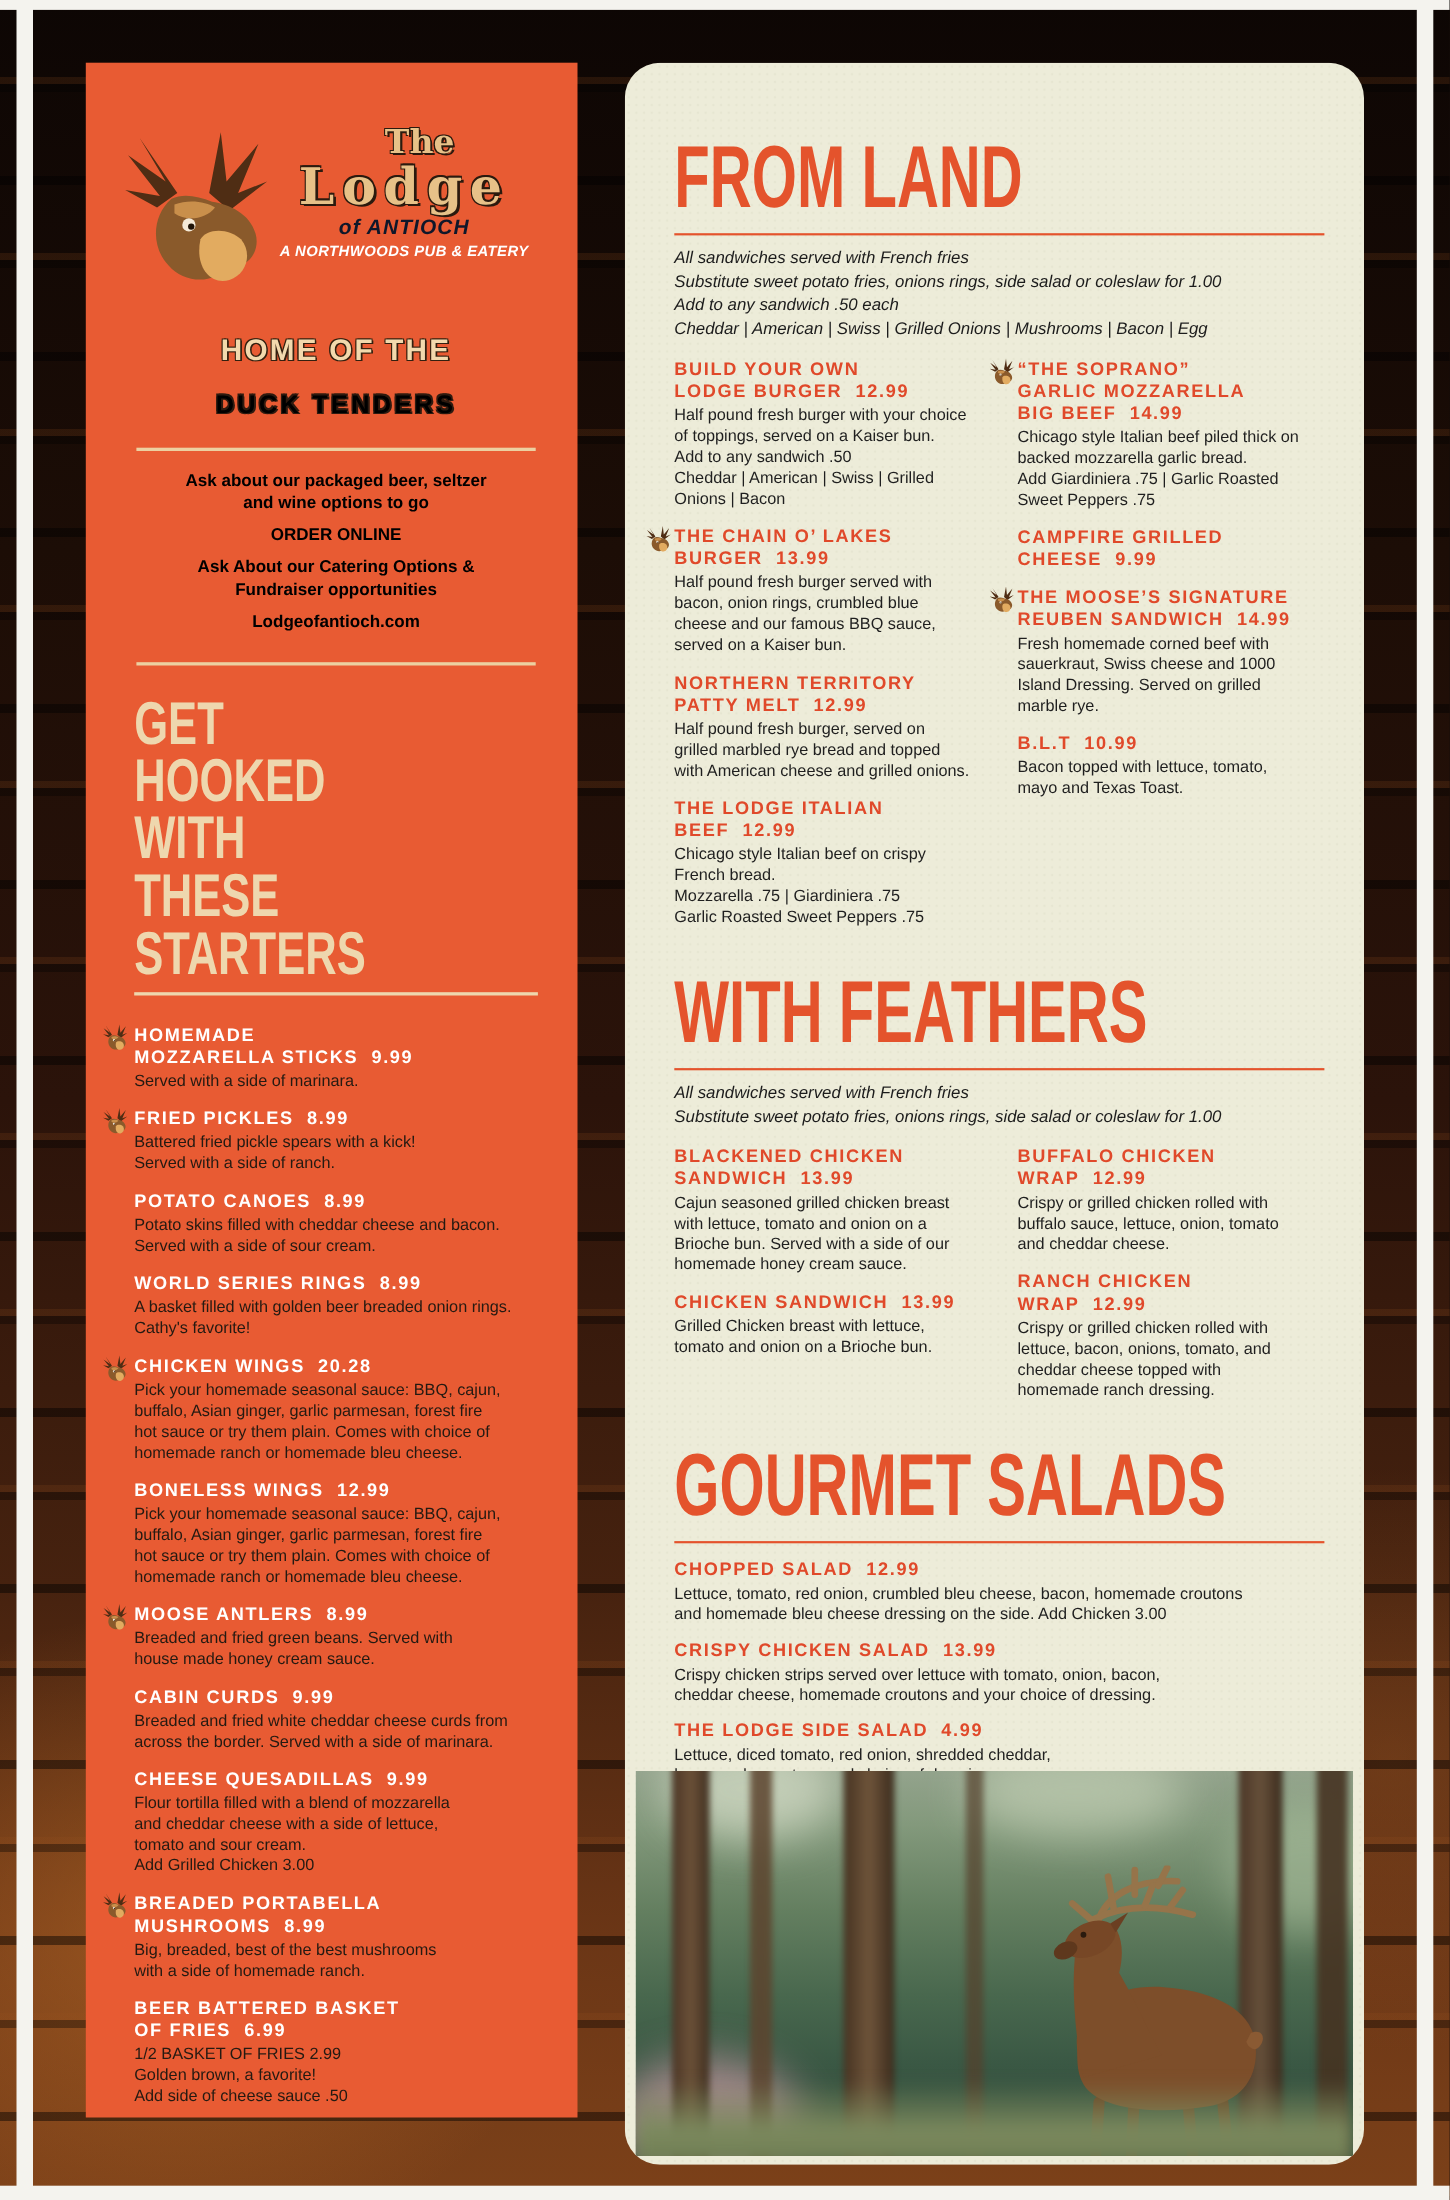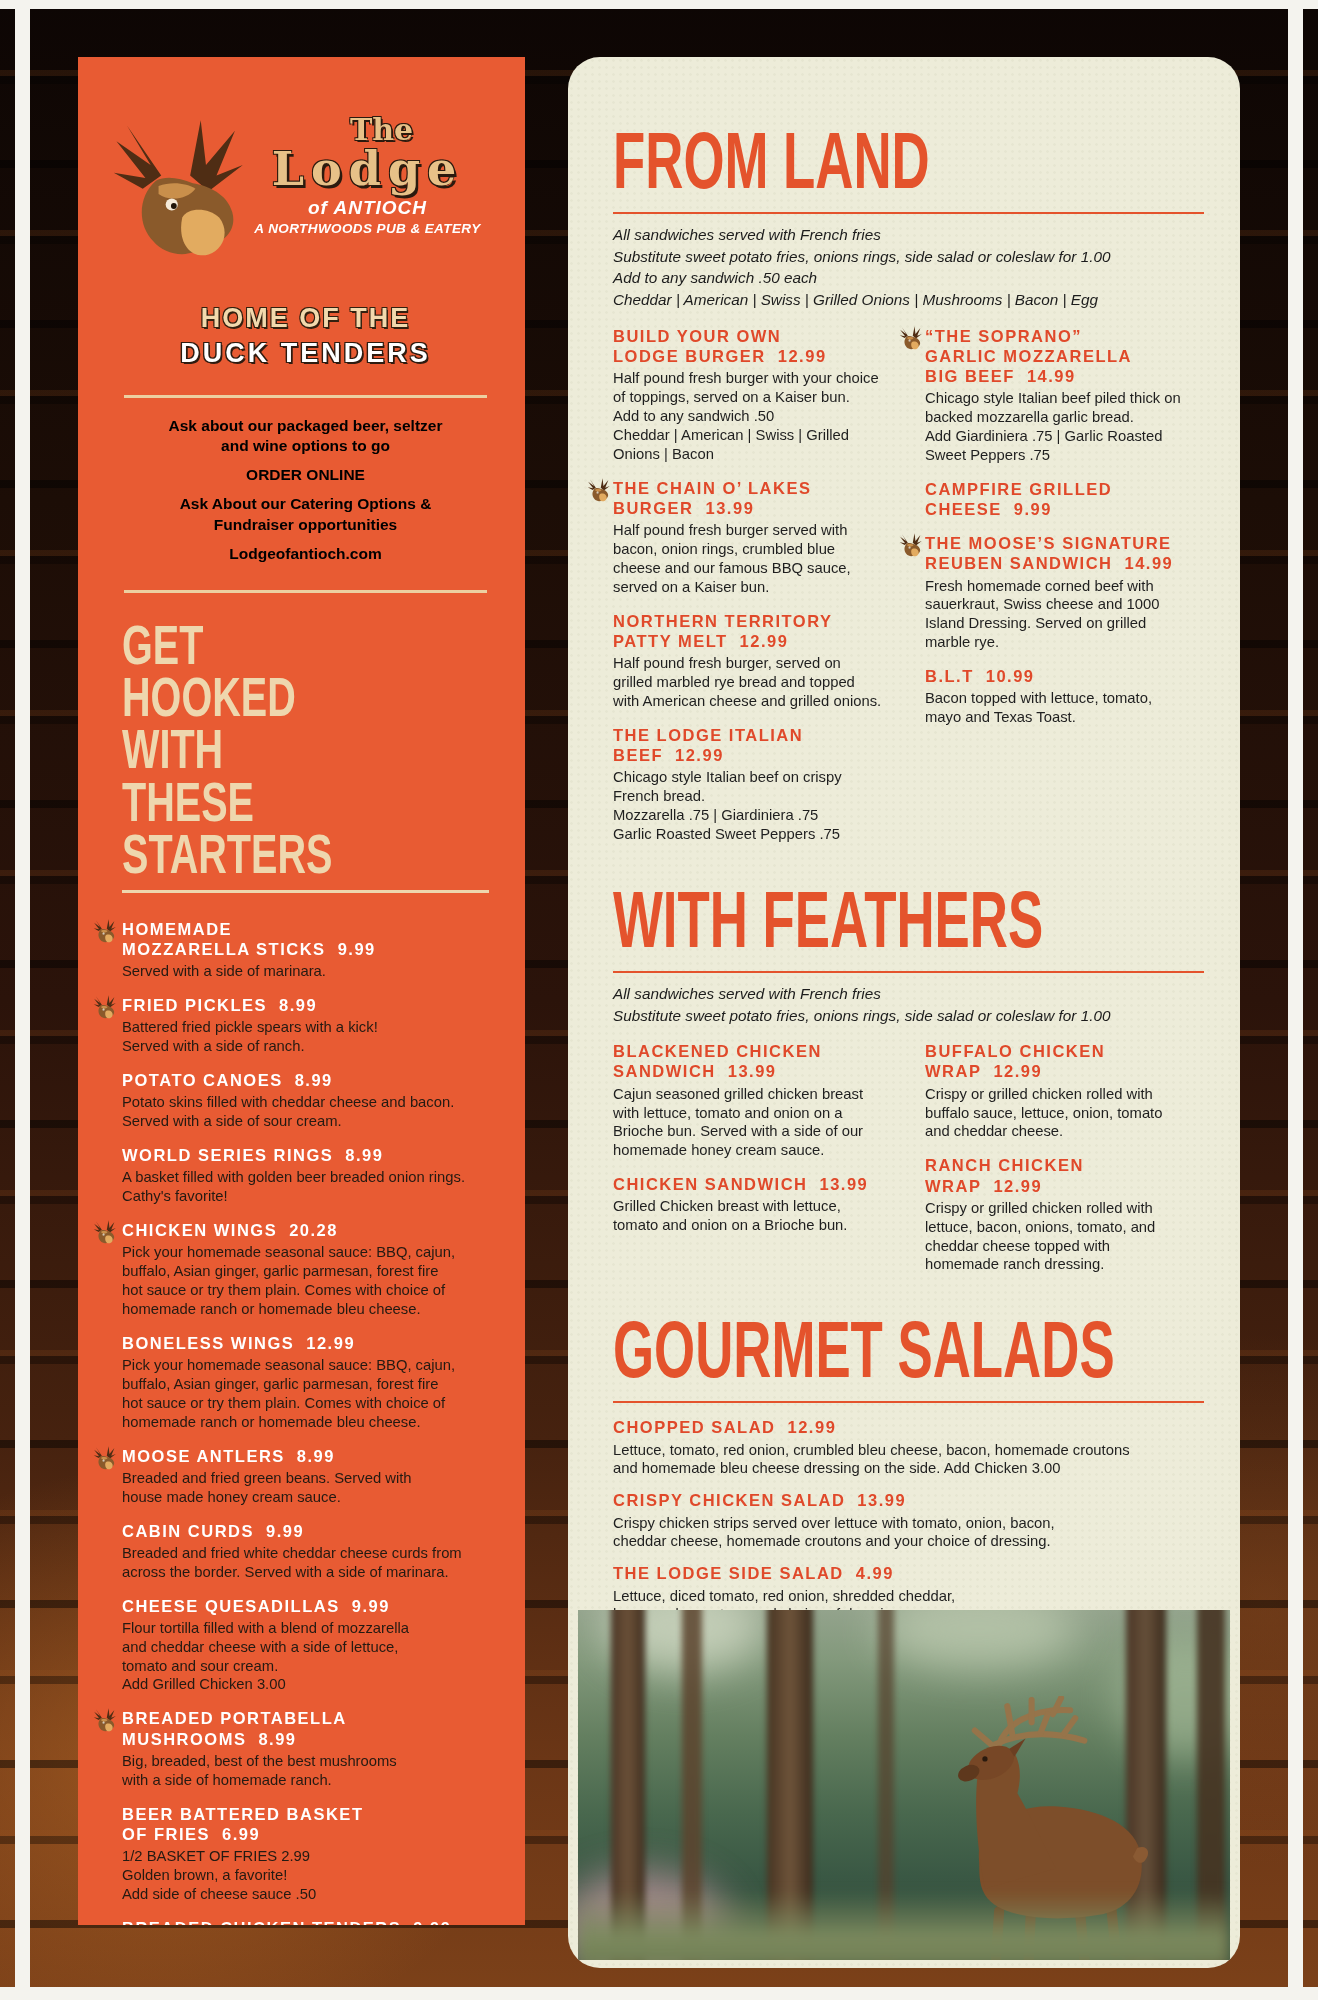--- a/index.html
+++ b/index.html
@@ -27,27 +27,27 @@
     position:absolute; left:78px; top:57px; width:447px; height:1868px;
     background:#e85b33; padding:38px 36px 0 44px; overflow:hidden; z-index:2;
   }
   .logo{ display:flex; align-items:flex-start; height:192px; margin-left:-14px; }
   .moose-big{ width:138px; height:158px; flex:none; margin-top:12px; }
   .logo-text{ flex:1; text-align:center; padding-top:20px; color:#e7c188; }
   .logo-the{ font-family:"DejaVu Serif","Liberation Serif",serif; font-weight:bold; font-size:30px; line-height:1;
     text-shadow:2px 2px 0 #2b1a0e, -1px -1px 0 #2b1a0e, 1px -1px 0 #2b1a0e, -1px 1px 0 #2b1a0e; margin-right:-28px;}
   .logo-lodge{ font-family:"DejaVu Serif","Liberation Serif",serif; font-weight:bold; font-size:46px; line-height:1.05; letter-spacing:7px;
     text-shadow:2.5px 2.5px 0 #2b1a0e, -1px -1px 0 #2b1a0e, 1px -1px 0 #2b1a0e, -1px 1px 0 #2b1a0e;}
-  .logo-of{ color:#ffffff; font-weight:bold; font-style:italic; font-size:19px; letter-spacing:1px; margin-top:4px;}
+  .logo-of{ color:#0f172a; font-weight:bold; font-style:italic; font-size:19px; letter-spacing:1px; margin-top:4px;}
   .logo-tag{ color:#ffffff; font-weight:bold; font-style:italic; font-size:13.5px; letter-spacing:.4px; margin-top:2px;}
 
   .home-of{ text-align:center; margin-top:16px; }
   .home1{ font-size:27px; font-weight:800; letter-spacing:2px; color:#f2d9ad;
     text-shadow:1.5px 1.5px 0 #33200f, -1px -1px 0 #33200f, 1px -1px 0 #33200f, -1px 1px 0 #33200f;}
-  .home2{ font-size:27px; font-weight:800; letter-spacing:3px; color:#ffffff; margin-top:4px;
+  .home2{ font-size:23px; font-weight:800; letter-spacing:3px; color:#000000; margin-top:20px;
     text-shadow:1.8px 1.8px 0 #2e1b10, -1.2px -1.2px 0 #2e1b10, 1.2px -1.2px 0 #2e1b10, -1.2px 1.2px 0 #2e1b10;}
 
   .odiv{ border:none; height:3px; background:#ecd0a1; margin:26px 2px 18px 2px; }
   .info{ text-align:center; }
   .info p{ font-size:15.5px; font-weight:bold; color:#000000; line-height:1.3; margin:9px 0; white-space:pre-line; }
 
   .big-heading{
     font-size:55px; font-weight:800; line-height:.95; color:#eed7ae; white-space:pre-line;
     transform:scaleX(.72); transform-origin:left top; margin:26px 0 10px 0; letter-spacing:0;
   }

